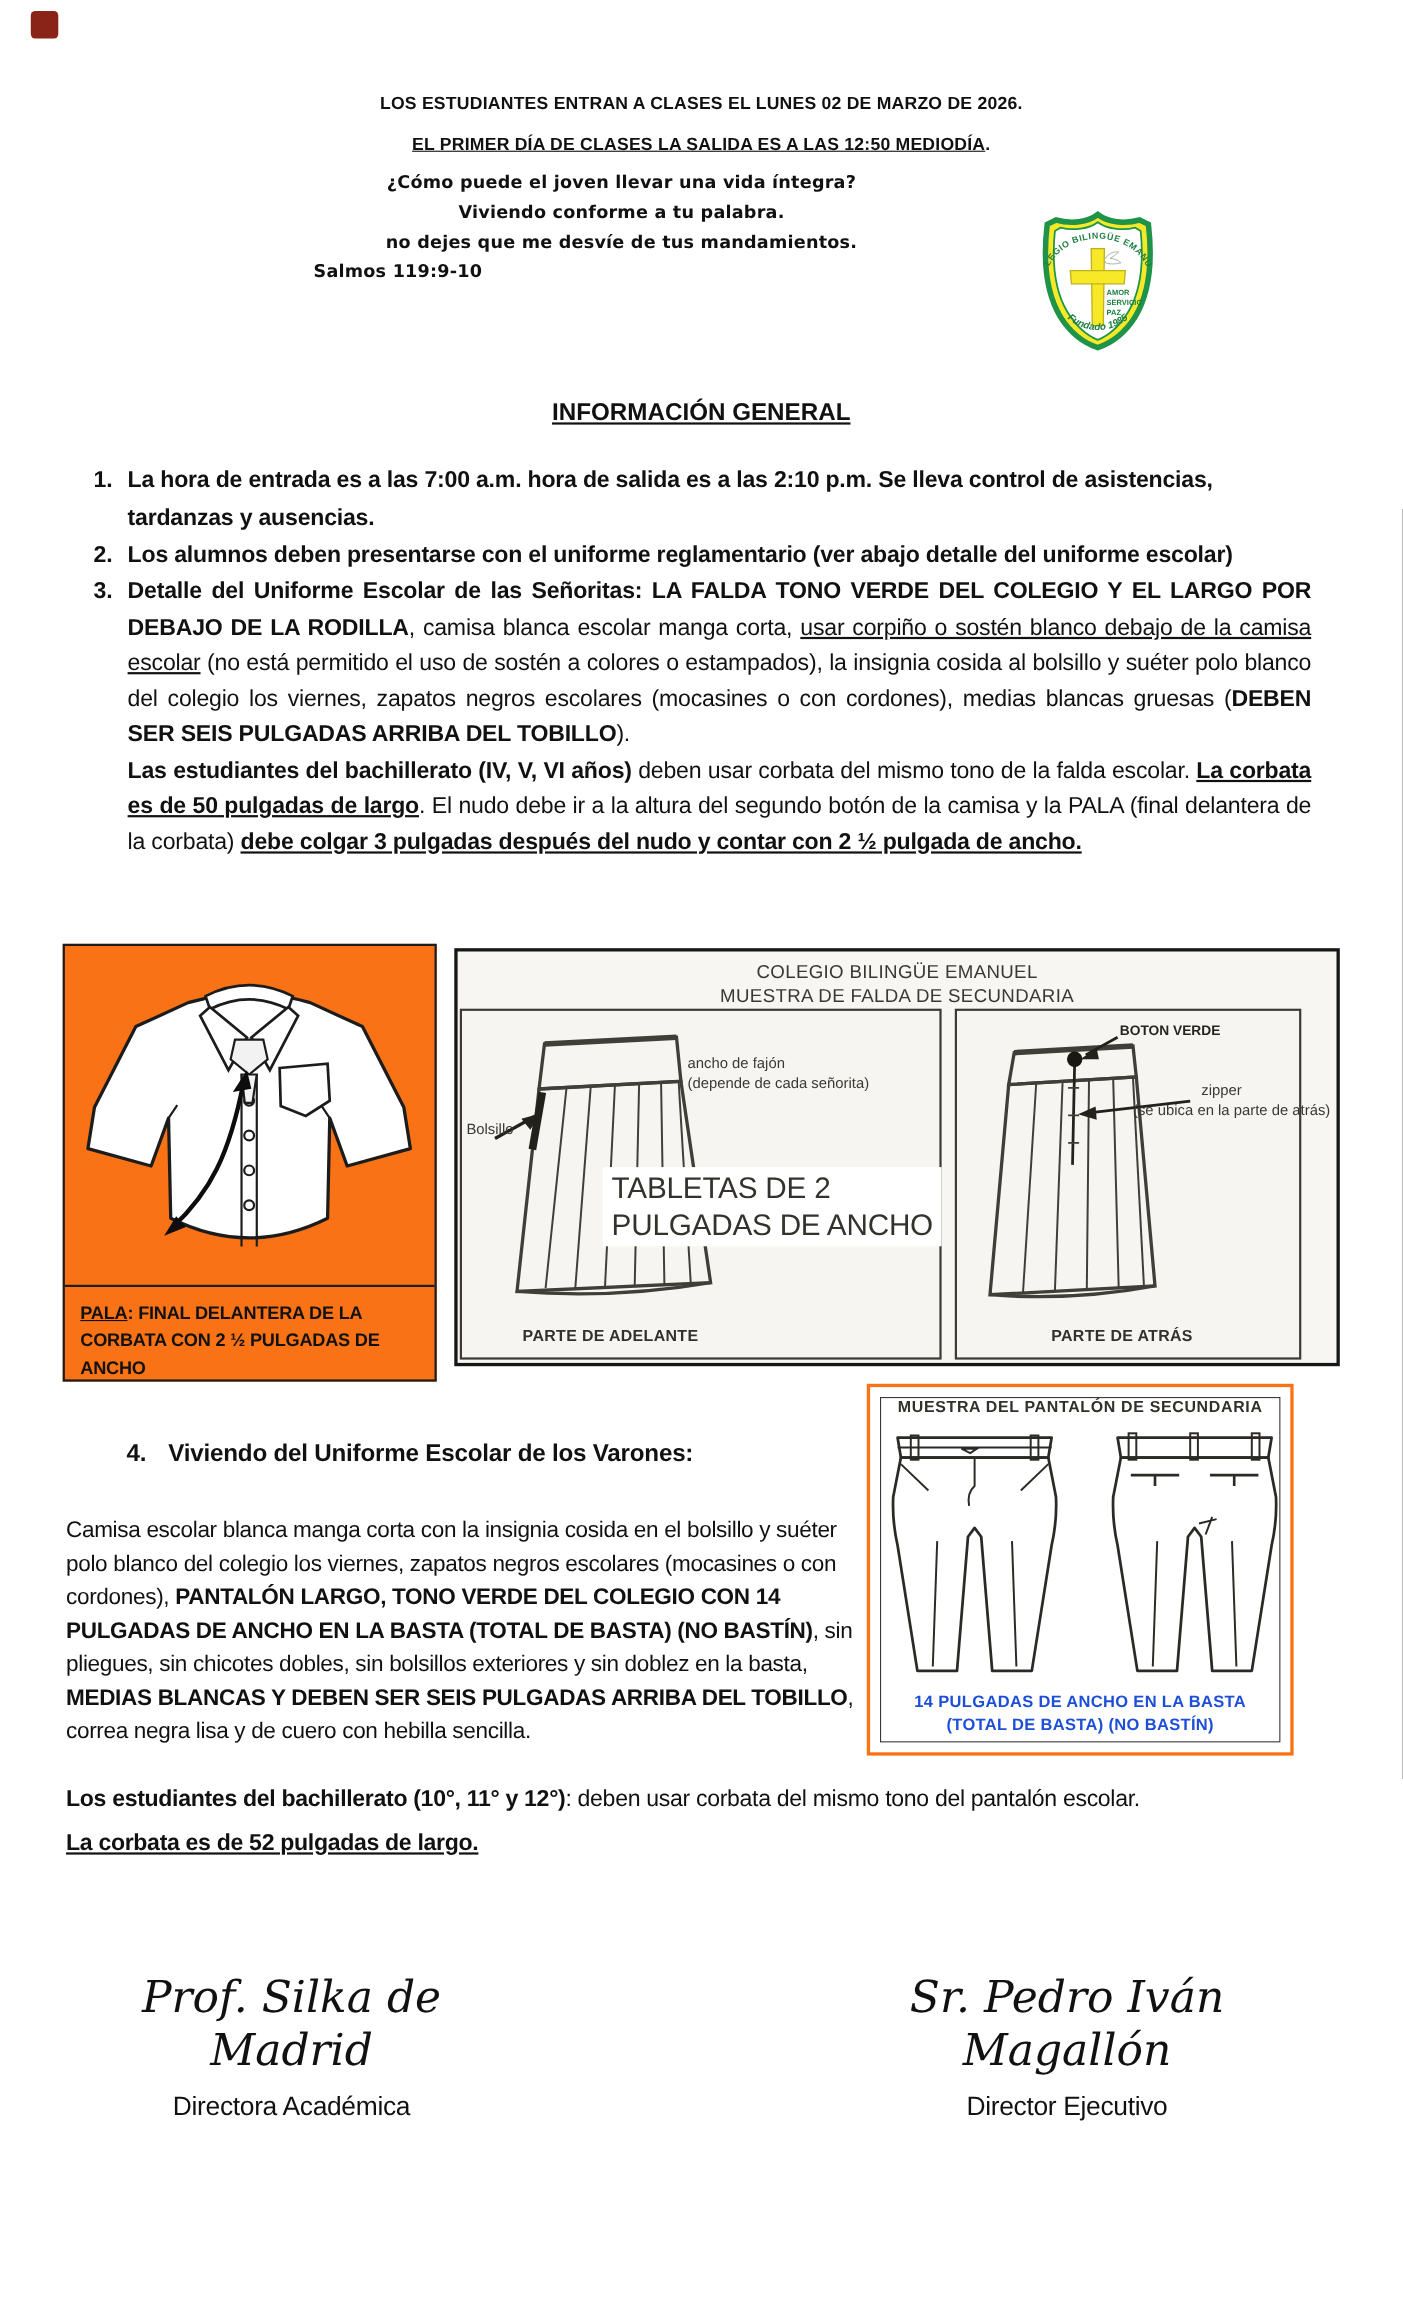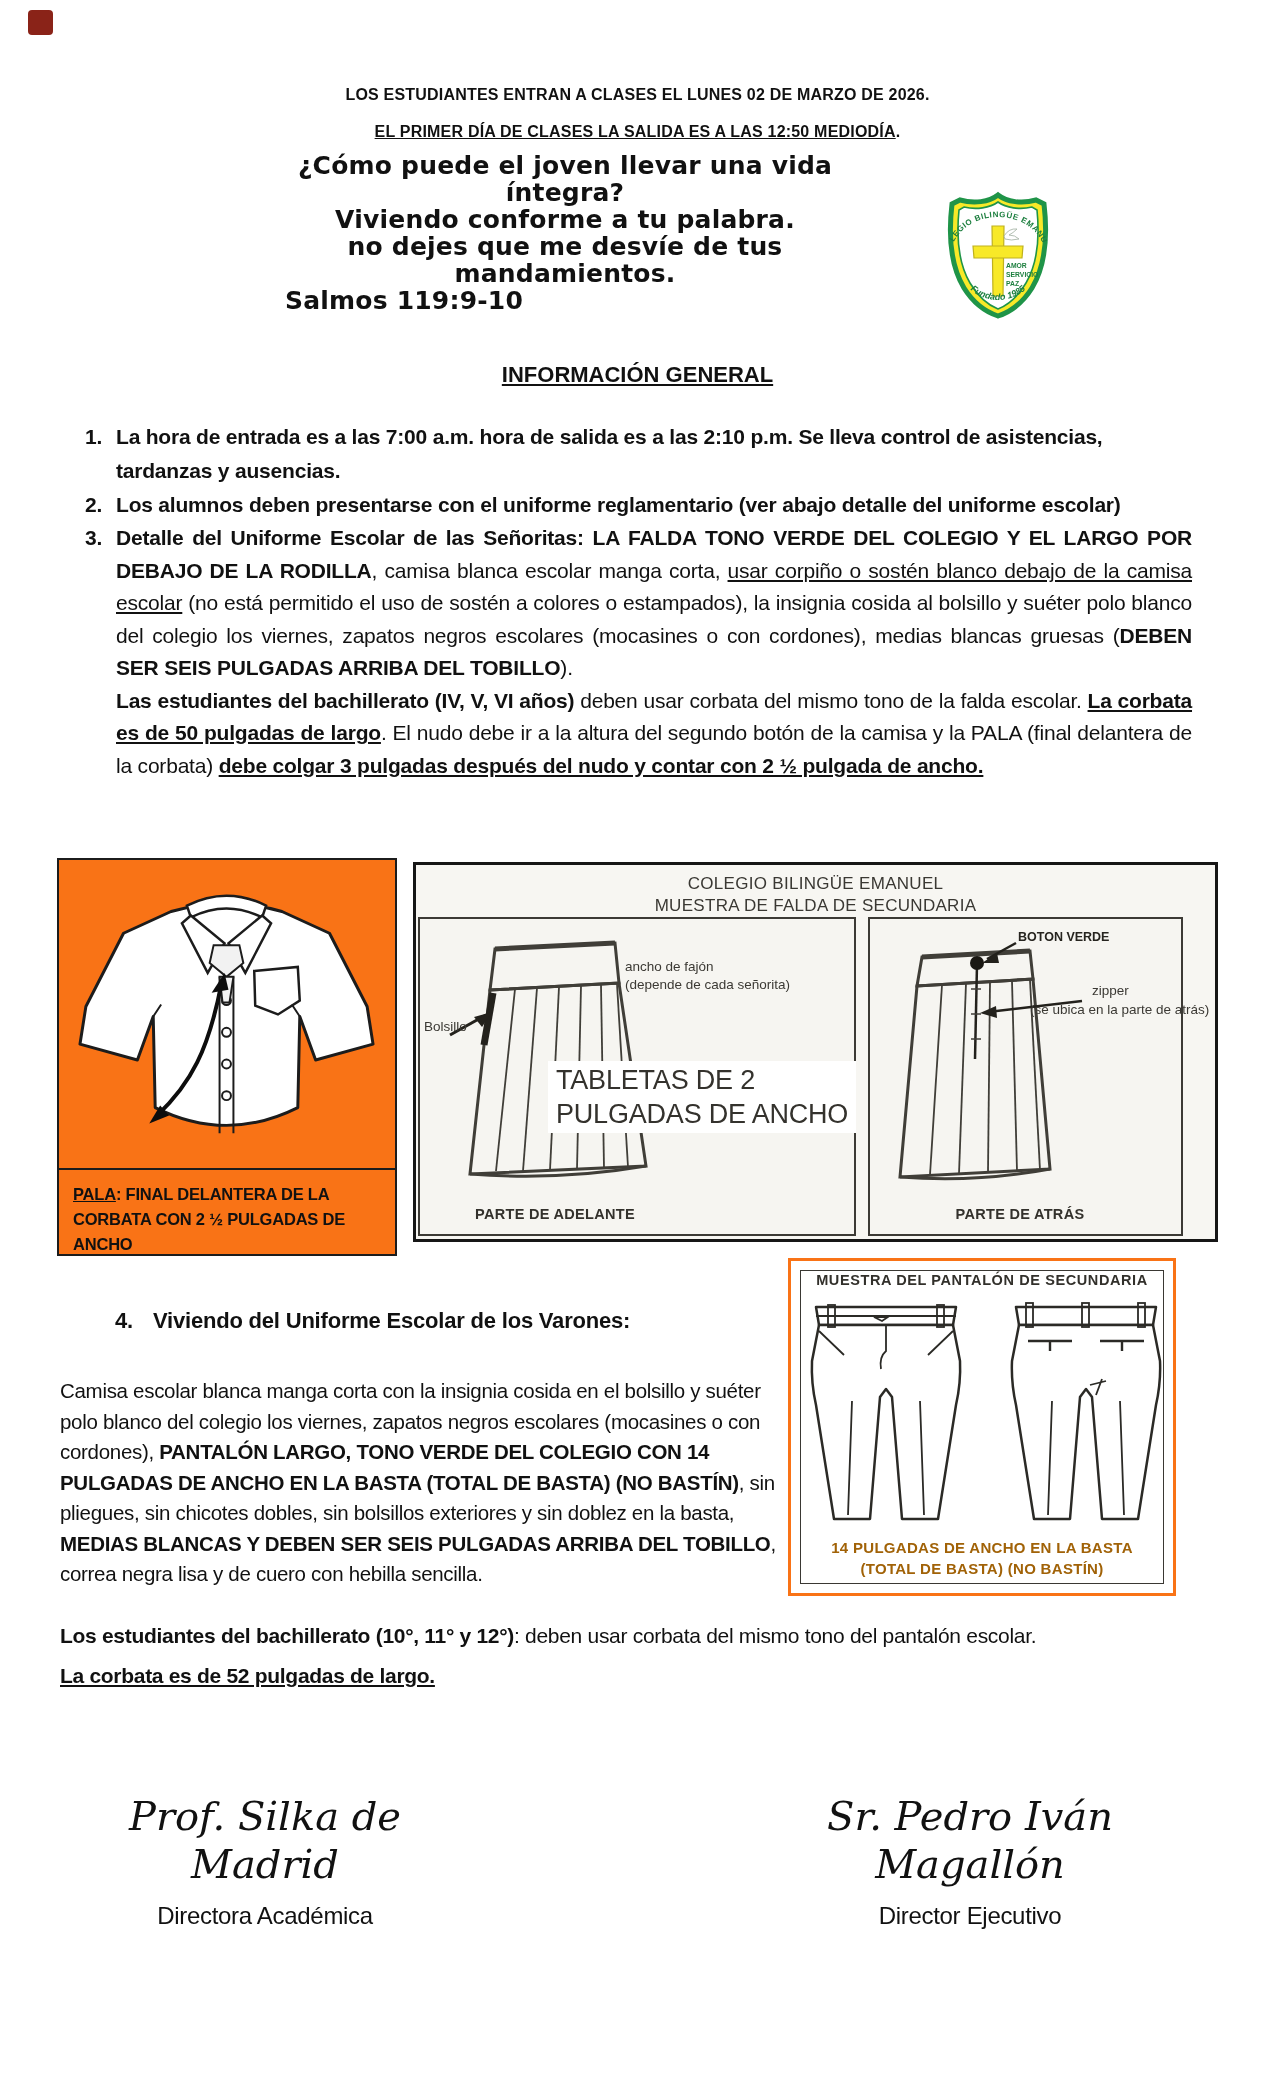--- a/index.html
+++ b/index.html
@@ -9,21 +9,21 @@
     overflow:hidden;
   }
   .b{font-weight:700;}
   .u{text-decoration:underline;}
   .corner-mark{position:absolute; left:28px; top:10px; width:25px; height:25px;
     background:#8a2318; border-radius:4px;}
   
   .title{position:absolute; left:0; top:76px; width:1275px; text-align:center;
     font-weight:700; font-size:16px; line-height:37px; letter-spacing:.2px;}
   .verse{position:absolute; left:285px; top:152px; width:560px; text-align:center;
-    font-weight:700; font-size:25px; line-height:27px; font-family:"DejaVu Sans",sans-serif; letter-spacing:.2px;}
+    font-weight:700; font-size:16px; line-height:27px; font-family:"DejaVu Sans",sans-serif; letter-spacing:.2px;}
   .verse .ref{text-align:left; padding-right:14px;}
   .logo{position:absolute; left:938px; top:188px; width:120px; height:132px;}
   
   .info-heading{position:absolute; left:0; top:362px; width:1275px; text-align:center;
     font-weight:700; font-size:22px;}
   .info-heading span{text-decoration:underline;}
   .list{position:absolute; left:85px; top:420px; width:1107px; font-size:21px; line-height:34px; letter-spacing:-.2px;}
   .li{display:flex;}
   .li .num{width:31px; font-weight:700; flex:0 0 31px;}
   .li .body{flex:1;}
@@ -48,21 +48,21 @@
   .sec4{position:absolute; left:115px; top:1308px; font-size:22px; font-weight:700; letter-spacing:-.2px;}
   .sec4 .num{display:inline-block; width:38px;}
   .boys-text{position:absolute; left:60px; top:1376px; width:720px; font-size:20.5px;
     line-height:30.5px; letter-spacing:-.3px;}
   .pants-box{position:absolute; left:788px; top:1258px; width:388px; height:338px;
     border:3px solid #f97316; background:#fff; box-sizing:border-box;padding-left:37px;}
   .pants-inner{position:absolute; left:9px; top:9px; right:9px; bottom:9px; border:1.5px solid #3a3833;}
   .pants-title{position:absolute; left:0; top:11px; width:100%; text-align:center;
     font-size:14.5px; font-weight:700; color:#32302b; letter-spacing:.6px;}
   .pants-caption{position:absolute; left:0; bottom:14px; width:100%; text-align:center;
-    font-size:15px; font-weight:700; color:#a16207; line-height:21px; letter-spacing:.3px;}
+    font-size:15px; font-weight:700; color:#1d4ed8; line-height:21px; letter-spacing:.3px;}
   
   .bach{position:absolute; left:60px; top:1616px; width:1145px; font-size:21px; line-height:40px; letter-spacing:-.3px;}
   
   .sig{position:absolute; text-align:center;}
   .sig .name{font-family:"DejaVu Serif", serif; font-style:italic; font-size:40px; line-height:48px;}
   .sig .role{font-size:24px; margin-top:14px; letter-spacing:-.3px;}
   .sig-left{left:70px; top:1792px; width:390px;}
   .sig-right{left:760px; top:1792px; width:420px;}
   svg text{font-family:"Liberation Sans",sans-serif;}
   .figtext{fill:#3b3934; font-size:13.5px;}

